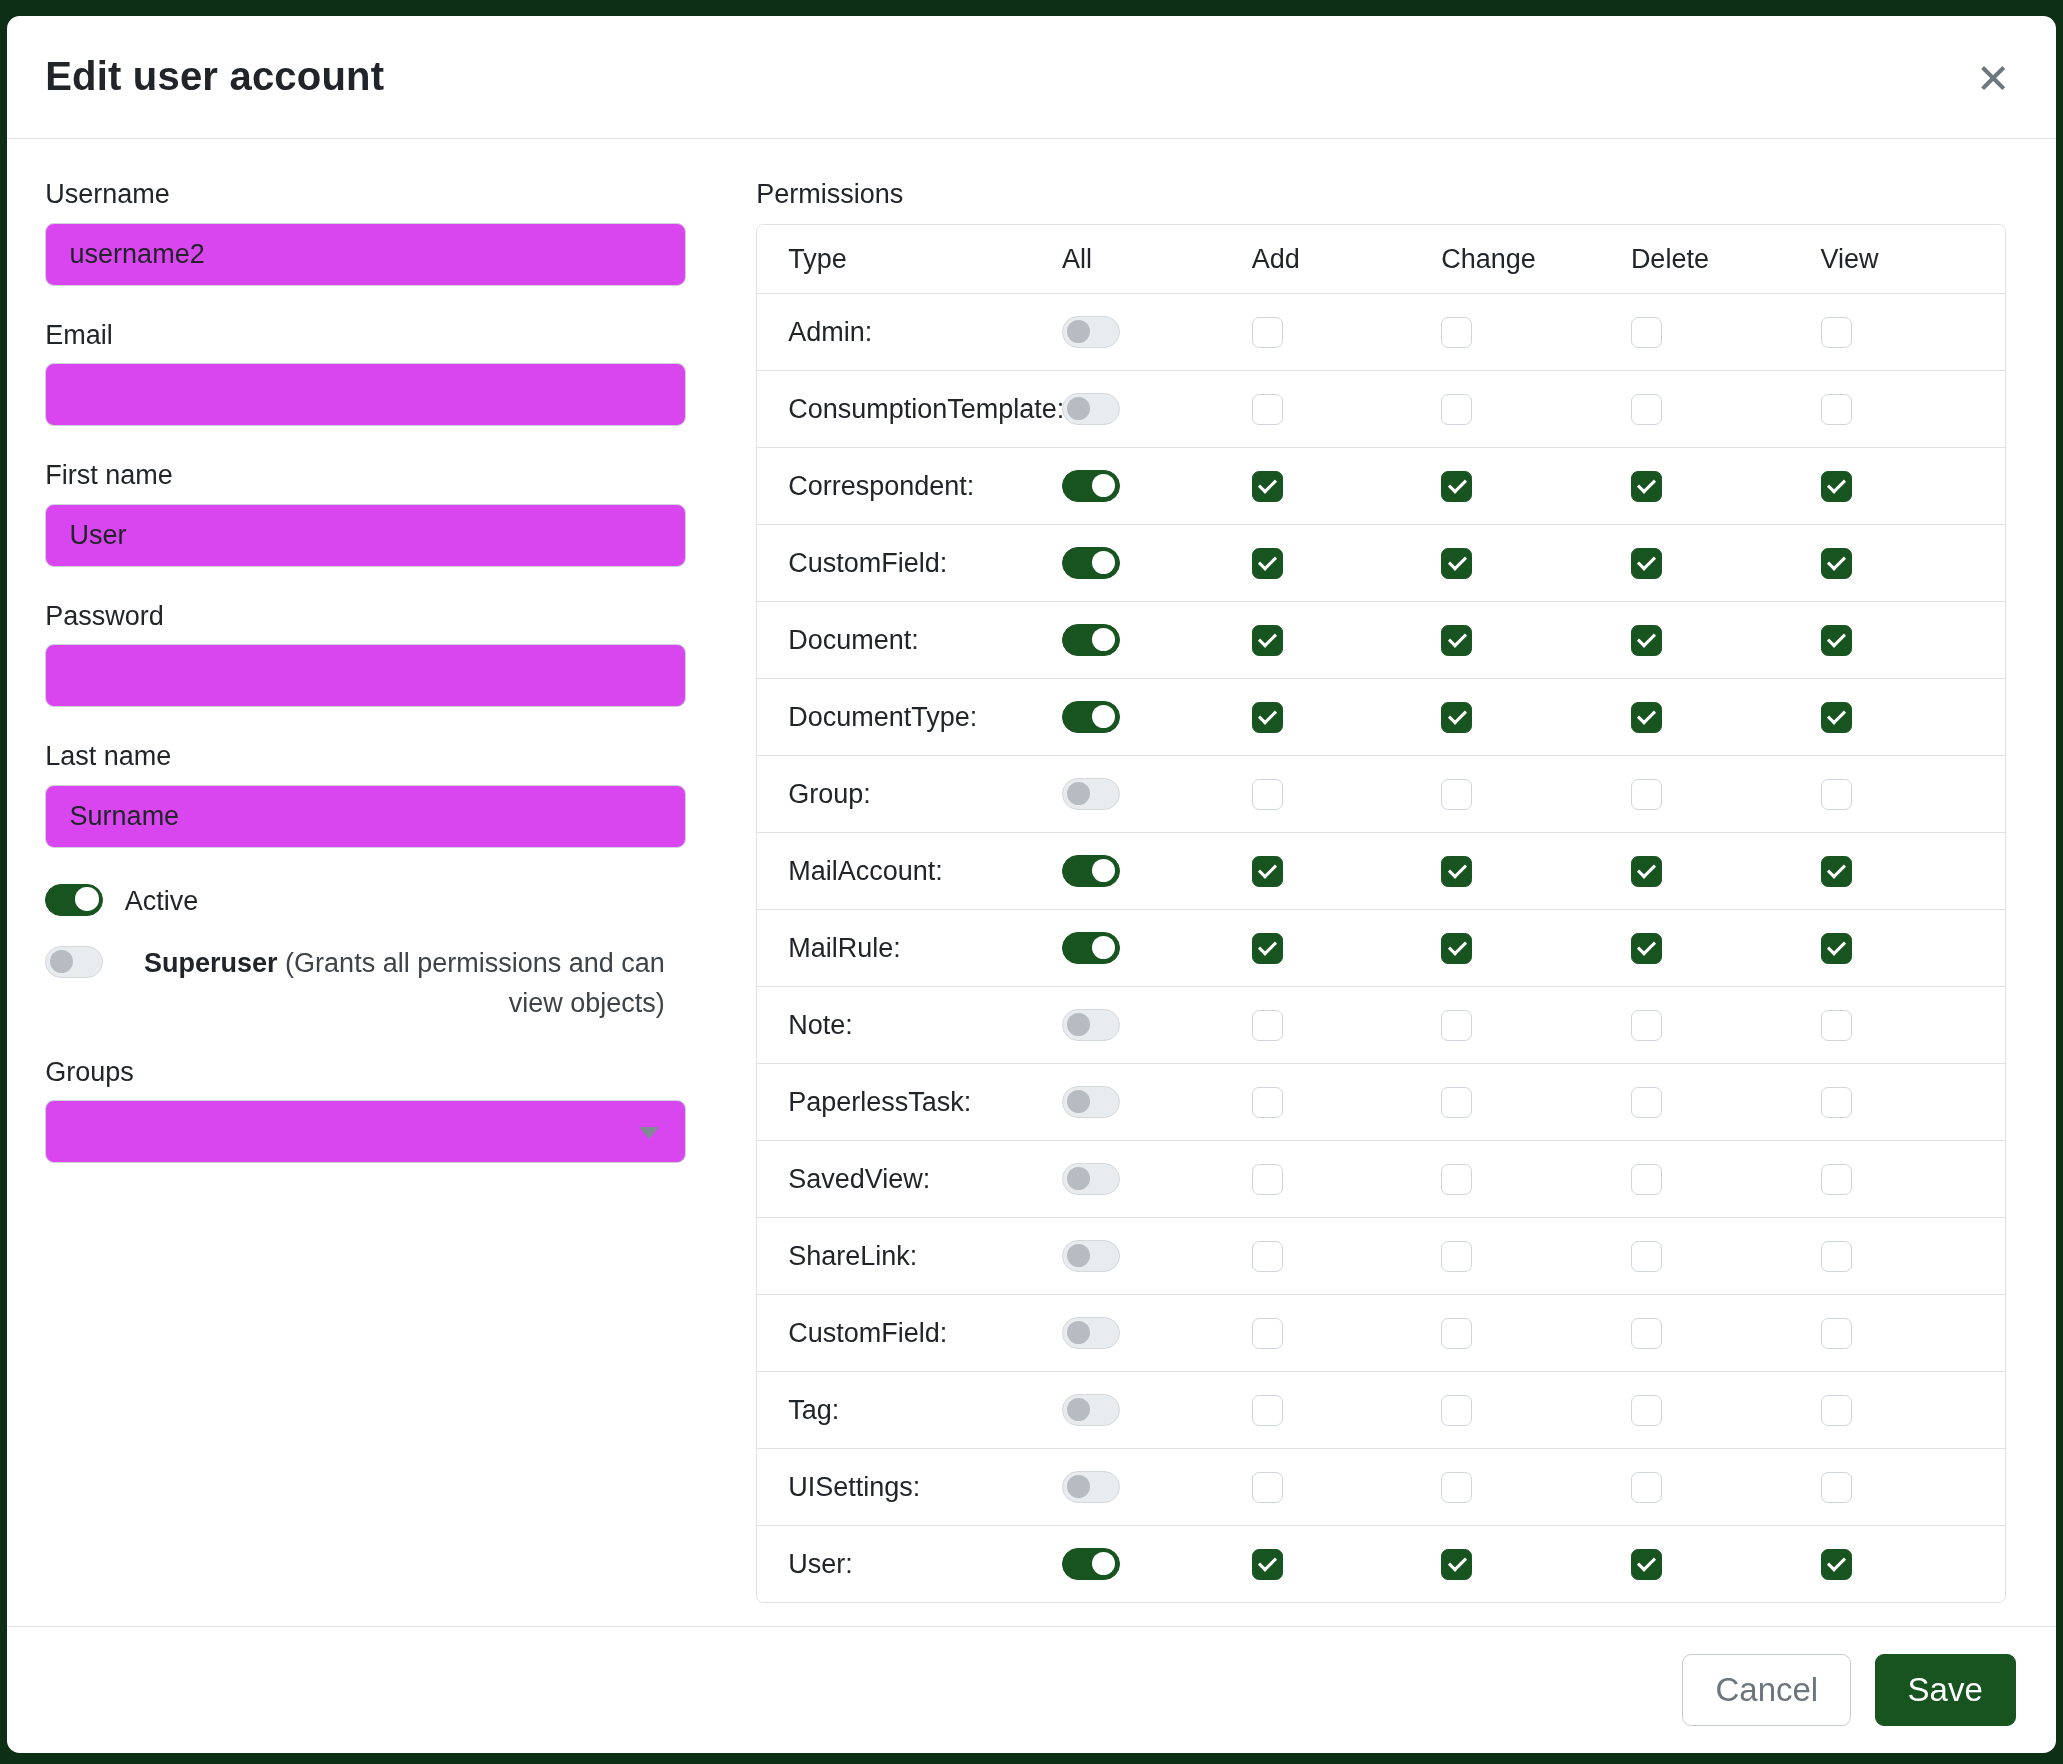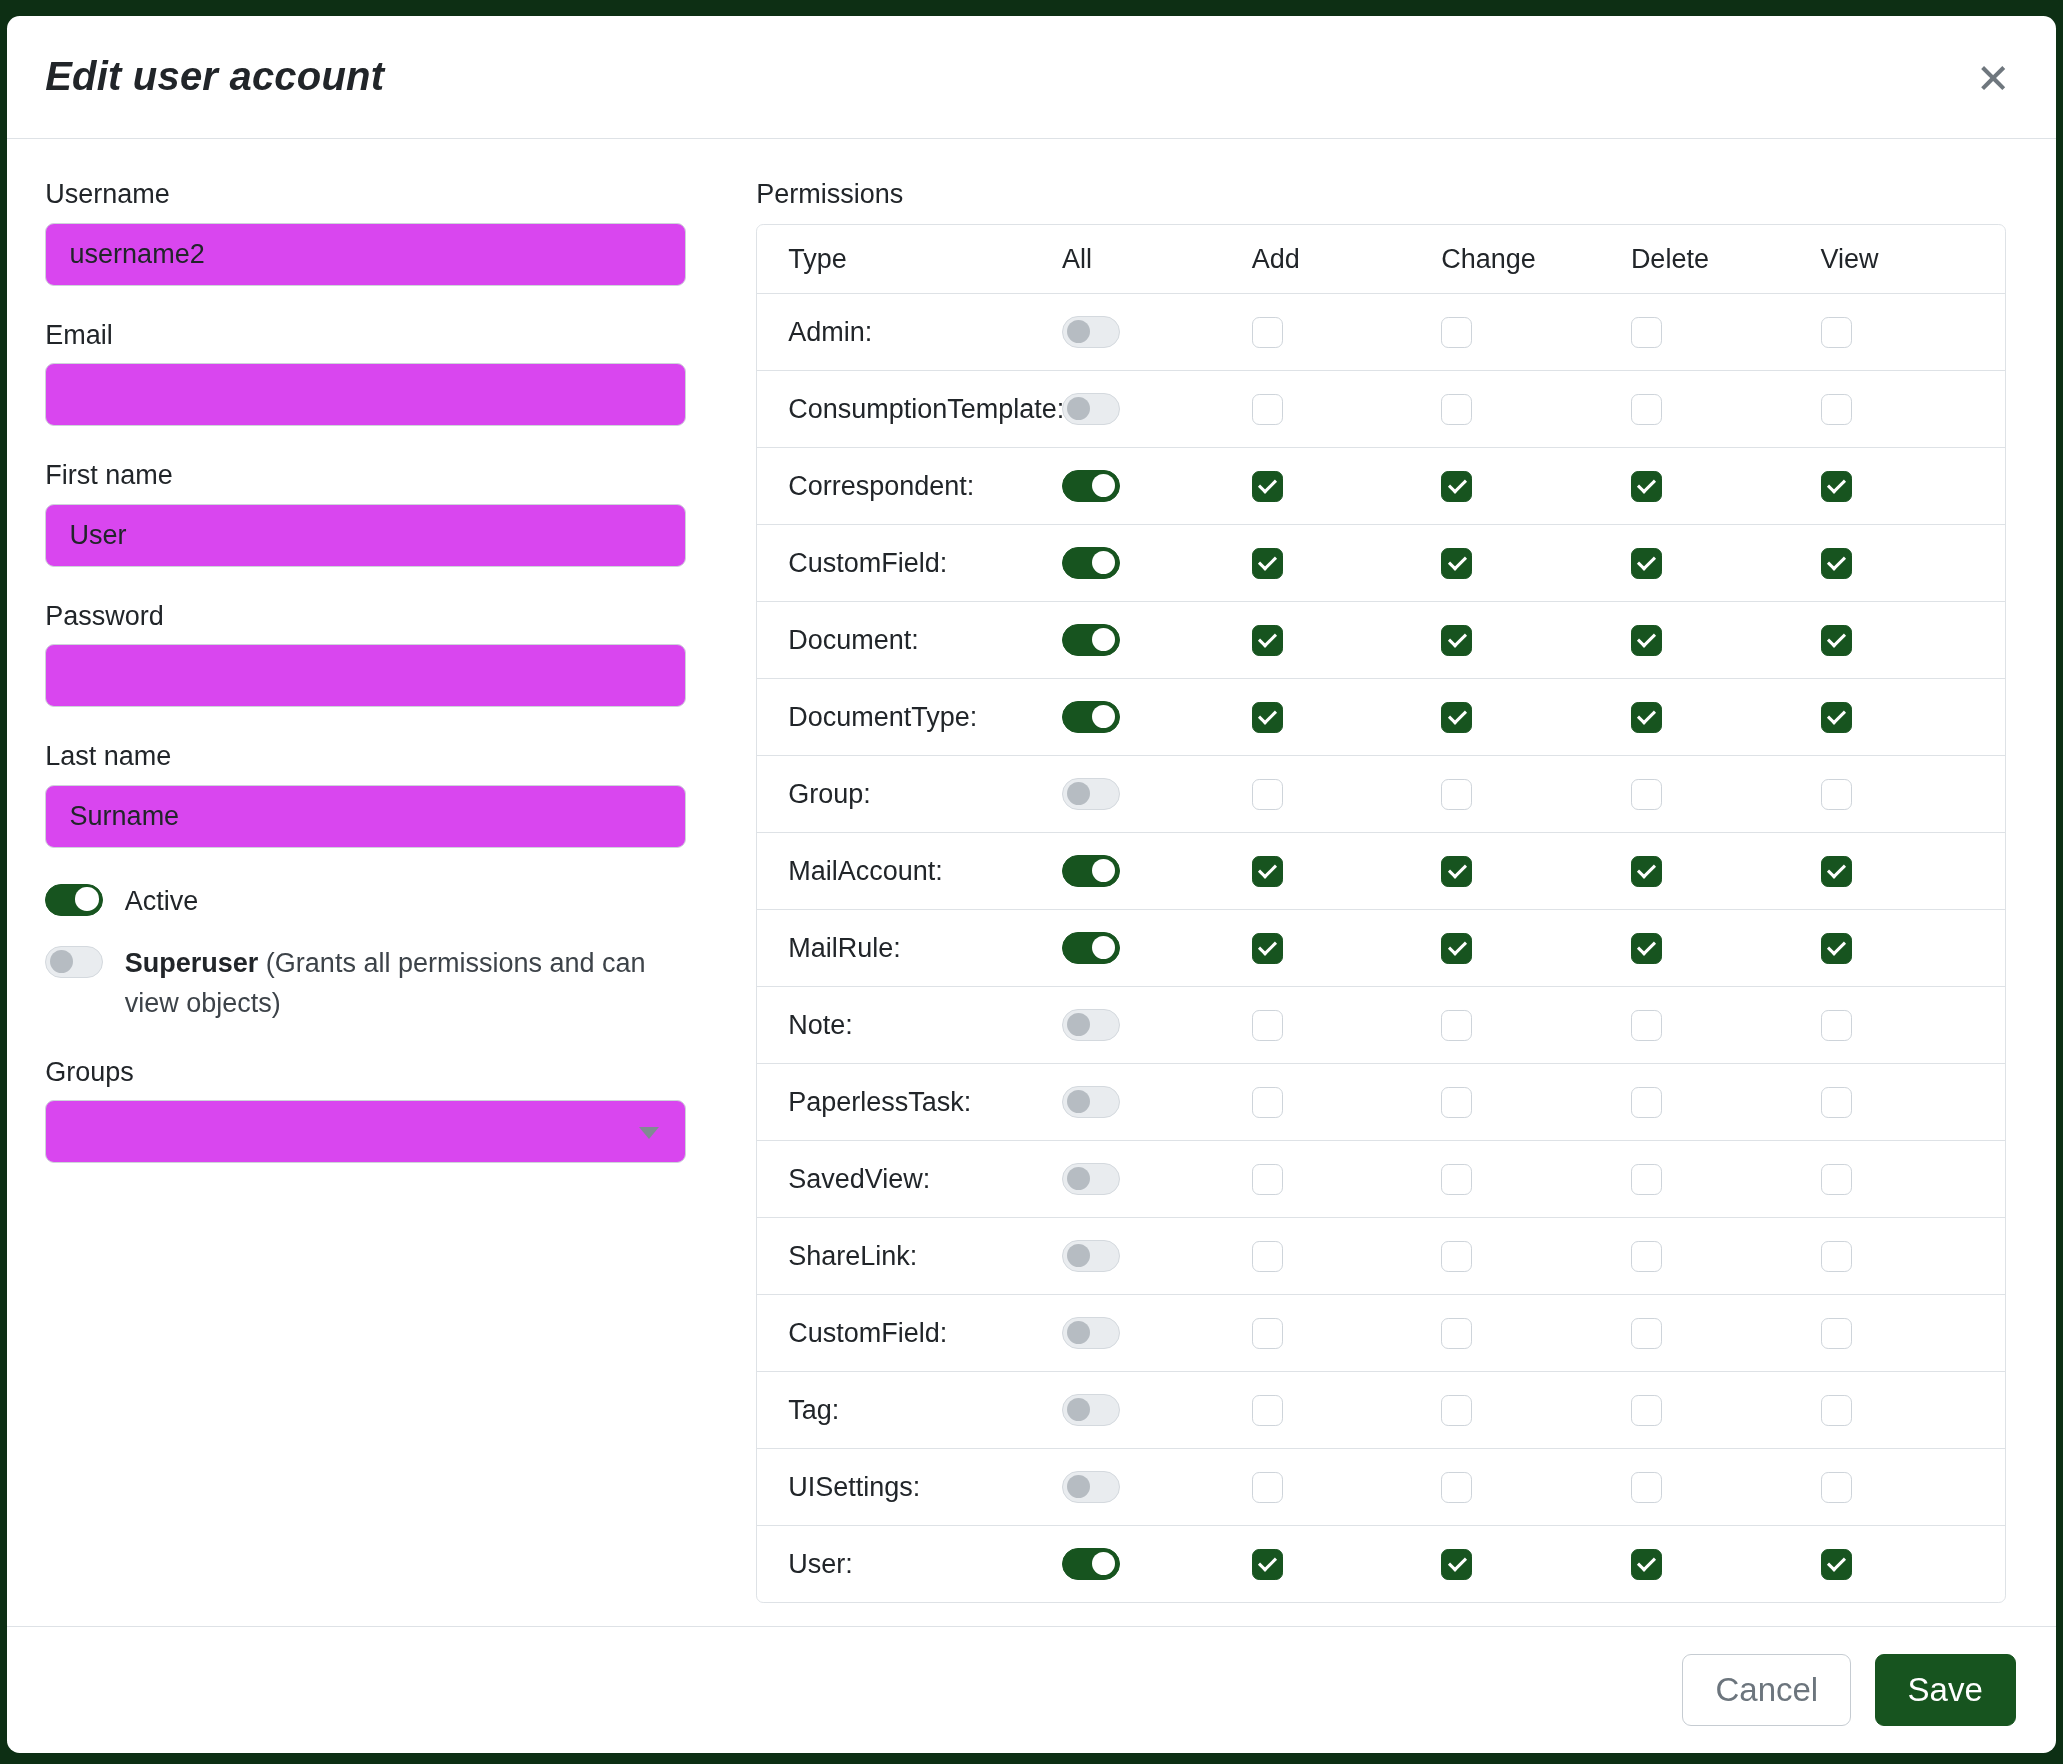--- a/index.html
+++ b/index.html
@@ -25,21 +25,21 @@
     overflow: hidden;
   }
   
   .modal-header {
     display: flex;
     align-items: flex-start;
     justify-content: space-between;
     padding: 38px 40px 34px 38px;
     border-bottom: 1.8px solid var(--border);
   }
-  .modal-title { font-size: 40px; font-weight: 700; letter-spacing: 0.2px; font-style: italic; }
+  .modal-title { font-size: 40px; font-weight: 700; letter-spacing: 0.2px; }
   .close-btn {
     background: none; border: none; cursor: pointer;
     font-size: 41px; line-height: 1; color: #6f777e; font-weight: 300;
     padding: 3.6px 5.4px; margin-top: 1.8px;
   }
   
   .modal-body {
     flex: 1;
     display: flex;
     padding: 40px 50px 0 38px;
@@ -79,21 +79,21 @@
     flex: 0 0 auto;
   }
   .switch .knob {
     position: absolute; top: 2.7px; left: 3.6px;
     width: 23.4px; height: 23.4px;
     border-radius: 50%;
     background: #b6bcc2;
   }
   .switch.on { background: var(--accent); border-color: var(--accent); }
   .switch.on .knob { left: auto; right: 3.6px; background: #ffffff; }
-  .toggle-row { display: flex; align-items: flex-start; margin-bottom: 23.4px; }
+  .toggle-row { display: flex; align-items: flex-start; margin-bottom: 23.4px; text-align: right; }
   .toggle-row .switch { margin-top: 1.8px; }
   .toggle-text { margin-left: 21.6px; font-size: 27px; line-height: 1.45; max-width: 540px; }
   .toggle-label-strong { font-weight: 700; }
   .toggle-label-normal { font-weight: 400; }
   .toggle-hint { color: #3d4349; font-weight: 400; }
   
   .perm-col { flex: 1; min-width: 0; }
   .perm-label { font-size: 27px; margin-bottom: 14.4px; display: block; }
   .perm-table {
     border: 1.8px solid var(--border);

